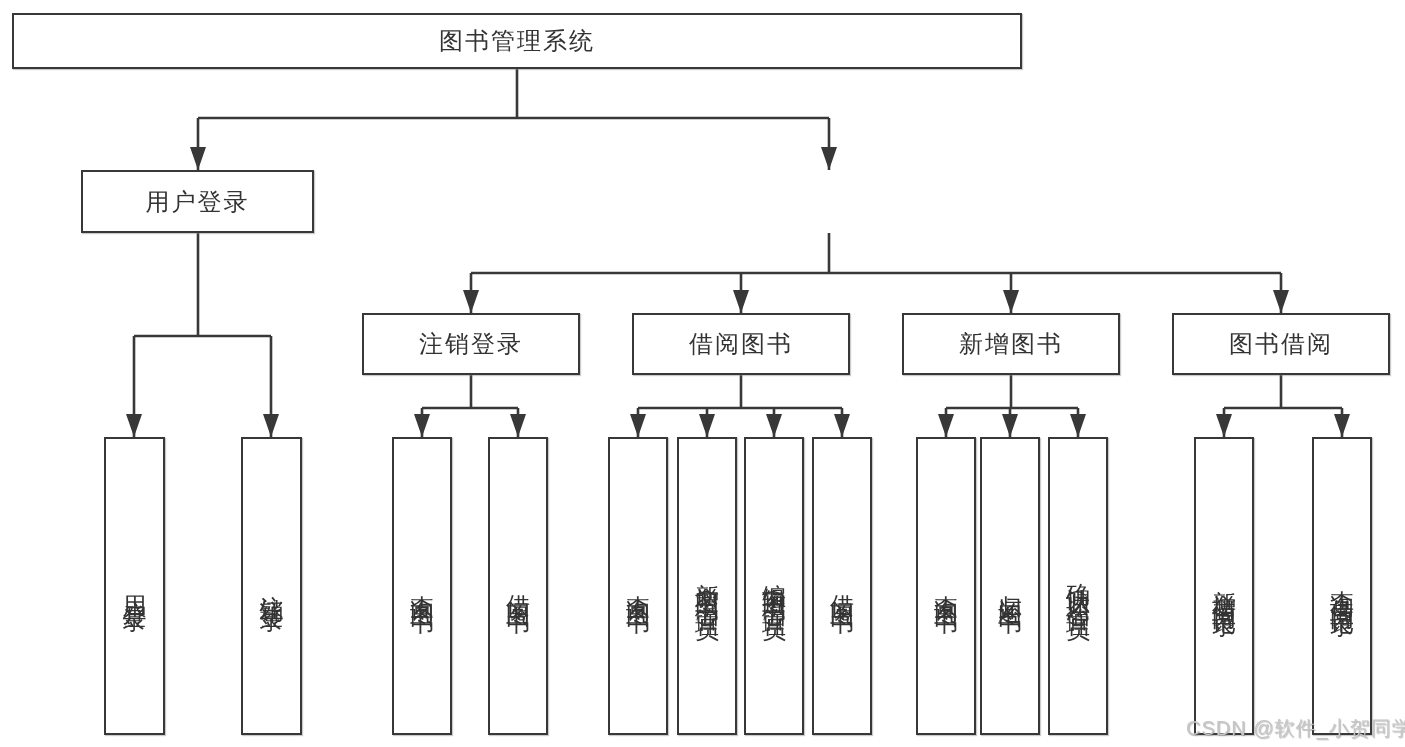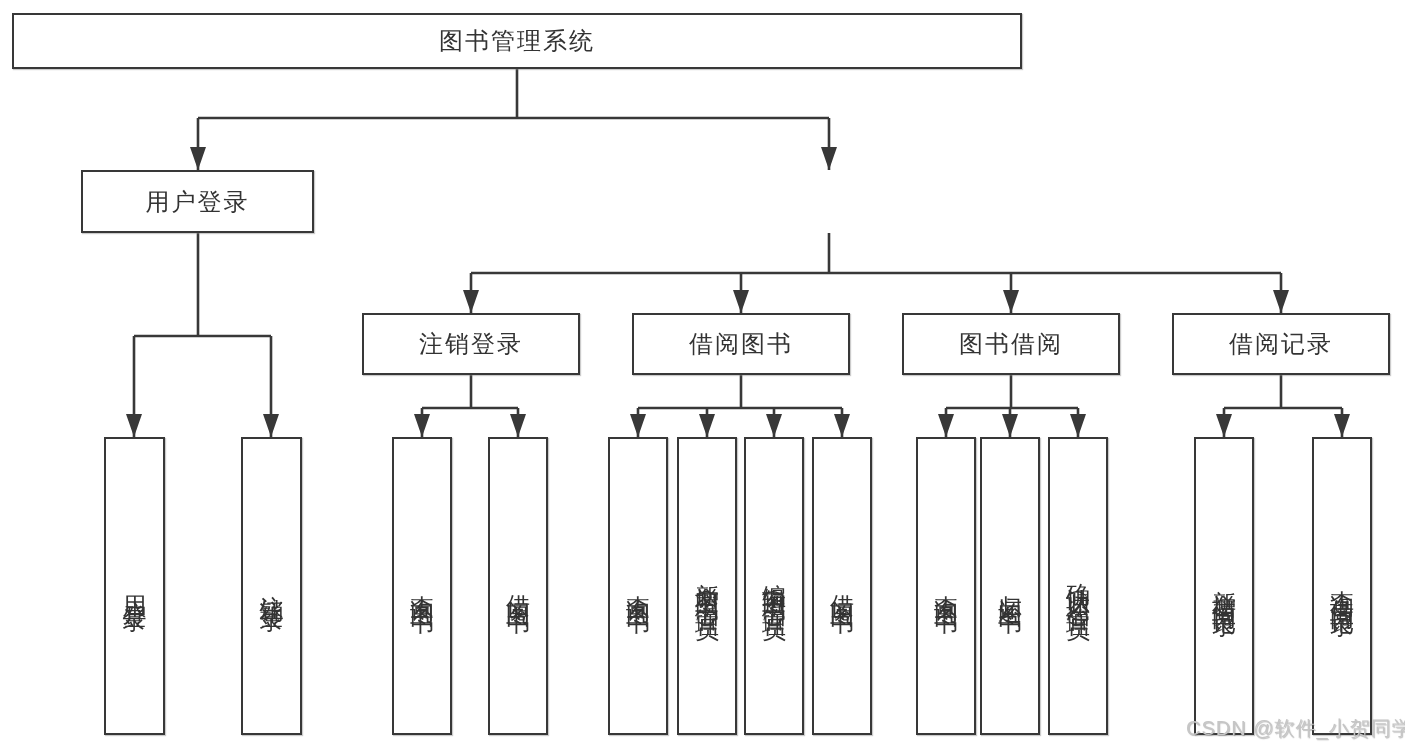--- a/index.html
+++ b/index.html
@@ -98,24 +98,24 @@
     <span>用户登录</span>
   </div>
 
   <div class="node" style="left:362px;top:313px;width:218px;height:62px">
     <span>注销登录</span>
   </div>
   <div class="node" style="left:632px;top:313px;width:218px;height:62px">
     <span>借阅图书</span>
   </div>
   <div class="node" style="left:902px;top:313px;width:218px;height:62px">
-    <span>图书借阅</span>
+    <span>新增图书</span>
   </div>
   <div class="node" style="left:1172px;top:313px;width:218px;height:62px">
-    <span>借阅记录</span>
+    <span>图书借阅</span>
   </div>
 
   <div class="node v" style="left:104px;top:437px;width:61px;height:298px">
     <span>用户登录</span>
   </div>
   <div class="node v" style="left:241px;top:437px;width:61px;height:298px">
     <span>注销登录</span>
   </div>
 
   <div class="node v" style="left:392px;top:437px;width:60px;height:298px">

